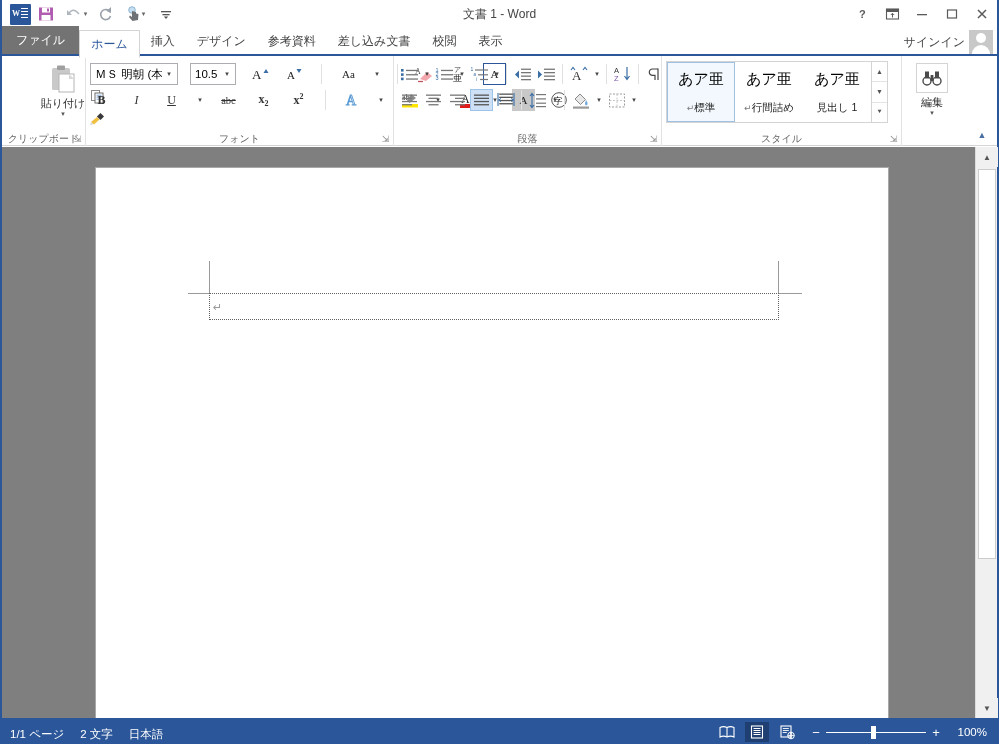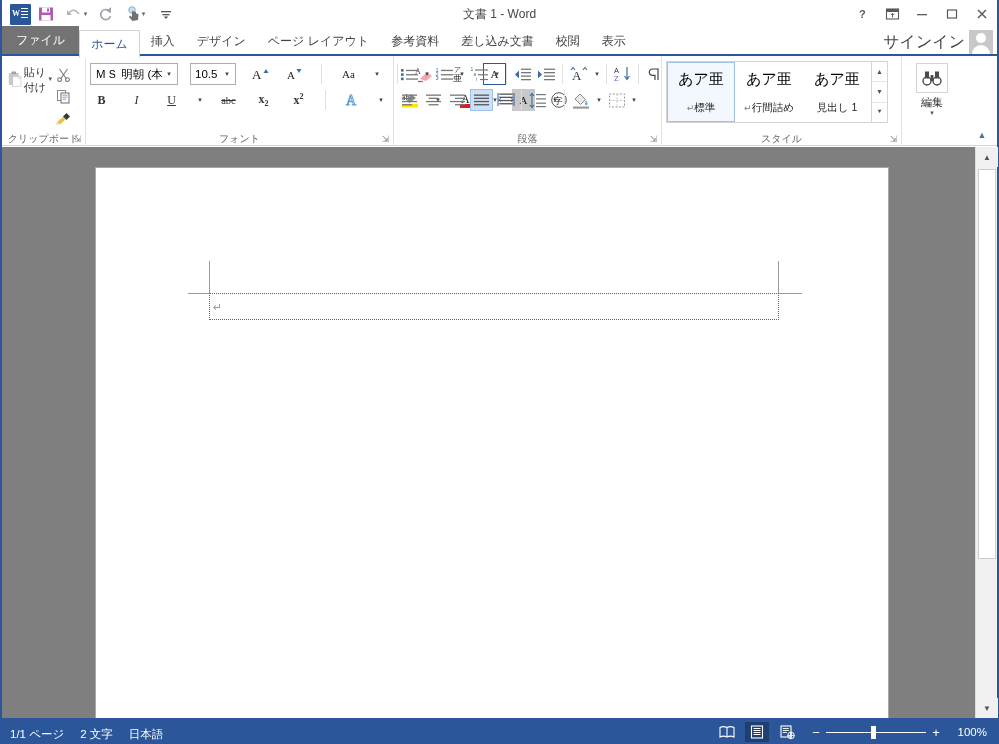--- a/index.html
+++ b/index.html
@@ -78,21 +78,21 @@
   .tab.active {
     background: #fff; color: #2b579a;
     border: 1px solid #d4d4d4; border-bottom: 1px solid #fff;
     height: 28px; line-height: 26px; position: relative; top: 2px;
     margin-bottom: -2px; z-index: 3;
   }
   .signin {
     position: absolute; right: 0; top: 0; height: 28px;
     display: flex; align-items: center; gap: 4px; padding-right: 4px;
   }
-  .signin-label { font-size: 16px; color: #444; }
+  .signin-label { font-size: 12px; color: #444; }
   .avatar {
     width: 24px; height: 24px; background: #c8c8c8; position: relative;
     overflow: hidden;
   }
   .avatar::before {
     content: ""; position: absolute; left: 7px; top: 3px;
     width: 10px; height: 10px; border-radius: 50%; background: #fff;
   }
   .avatar::after {
     content: ""; position: absolute; left: 3px; top: 15px;
@@ -116,22 +116,23 @@
   }
   .dlg-launcher {
     position: absolute; right: 2px; bottom: 1px; width: 11px; height: 11px;
     color: #888; font-size: 9px; line-height: 11px; text-align: center;
   }
 
   
   .clipboard { width: 84px; }
   .clip-inner { display: flex; align-items: flex-start; padding-top: 2px; }
   .paste-btn {
-    width: 46px; display: flex; flex-direction: row; align-items: center;
+    width: 46px; display: flex; flex-direction: column; align-items: center;
     padding-top: 2px;
+    margin-left: 34px;
   }
   .paste-label { font-size: 11px; color: #333; margin-top: 1px; }
   .paste-caret { font-size: 7px; color: #555; line-height: 6px; }
   .clip-small { display: flex; flex-direction: column; gap: 2px; padding-top: 3px; }
   .clip-small-btn { width: 22px; height: 20px; display:flex; align-items:center; justify-content:center; }
 
   
   .fontgroup { width: 308px; }
   .fg-rows { display: flex; flex-direction: column; gap: 4px; padding-top: 4px; }
   .fg-row { display: flex; align-items: center; gap: 12px; }
@@ -347,21 +348,20 @@
         </svg>
       </div>
     </div>
   </div>
 
   <div class="tabstrip">
     <div class="tab file">ファイル</div>
     <div class="tab active">ホーム</div>
     <div class="tab">挿入</div>
     <div class="tab">デザイン</div>
-    <div class="tab">ページ レイアウト</div>
     <div class="tab">参考資料</div>
     <div class="tab">差し込み文書</div>
     <div class="tab">校閲</div>
     <div class="tab">表示</div>
     <div class="signin">
       <span class="signin-label">サインイン</span>
       <span class="avatar"></span>
     </div>
   </div>
 

